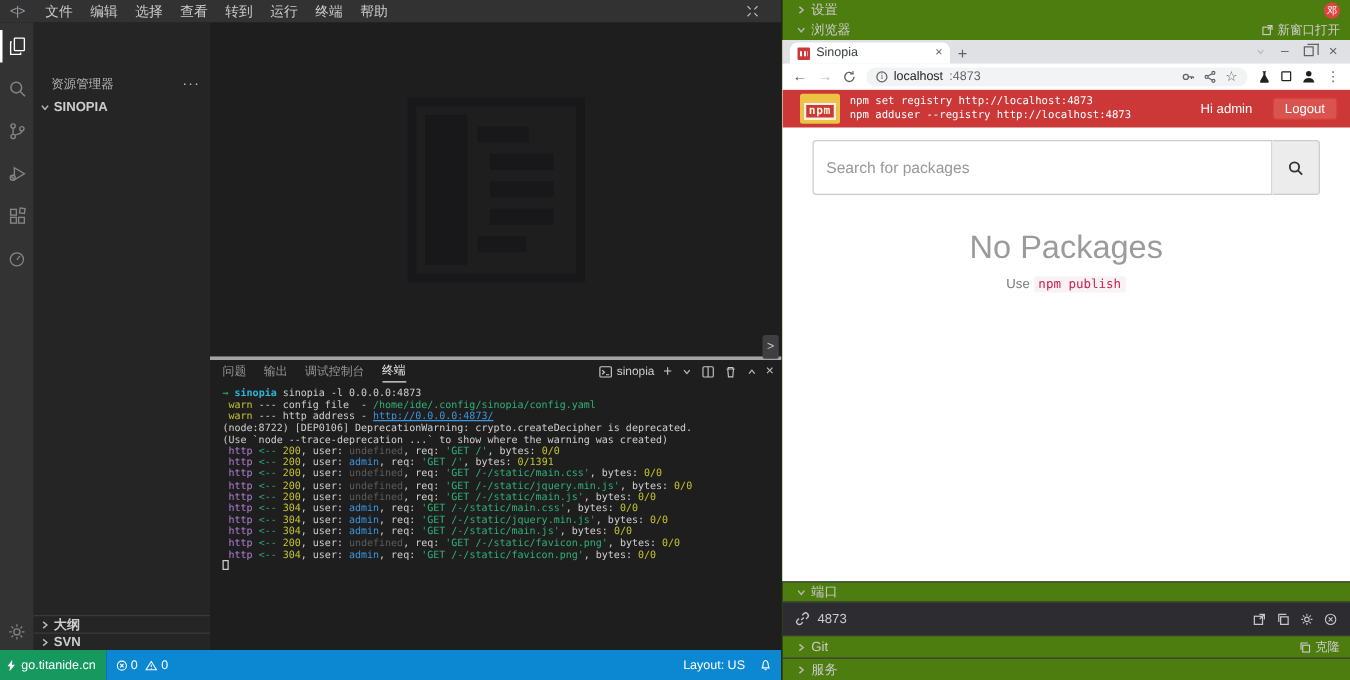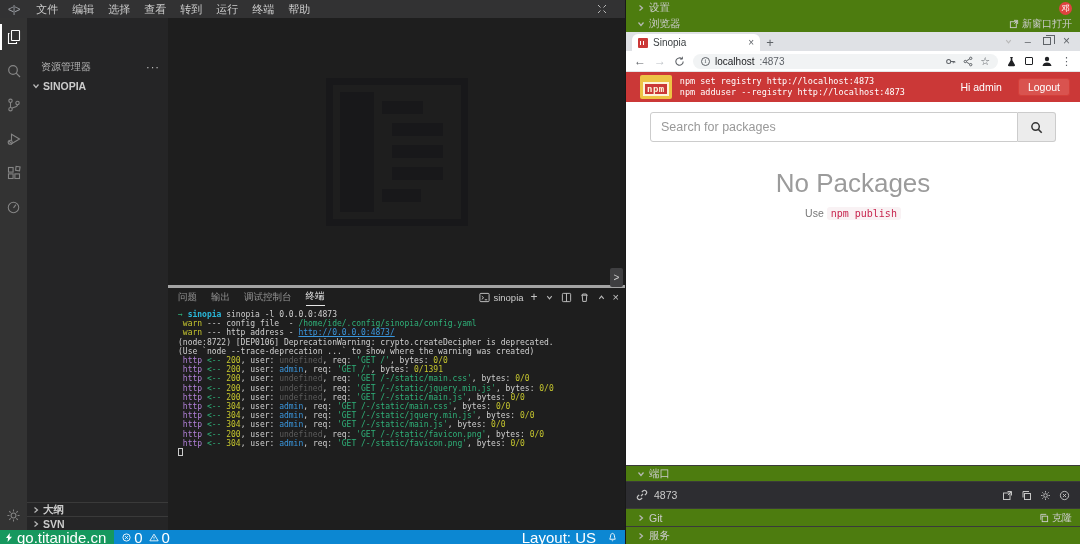--- a/index.html
+++ b/index.html
@@ -62,21 +62,21 @@
   .term-actions { display:flex; align-items:center; gap:7px; color:#c5c5c5; }
   .term-inst { display:flex; align-items:center; gap:3px; font-size:9.5px; color:#cccccc; }
   .term-body { flex:1; padding:4px 0 0 10px; font-family:"DejaVu Sans Mono",monospace;
     font-size:8px; line-height:9.2px; overflow:hidden; }
   .tline { white-space:pre; color:#cfcfcf; }
   .c-mag { color:#b180d7; } .c-grn { color:#2fb179; } .c-yel { color:#c5c52e; }
   .c-blu { color:#3a96dd; text-decoration:underline; } .c-blu2 { color:#3a96dd; }
   .c-cyn { color:#29b8db; font-weight:bold; } .c-wht { color:#cfcfcf; } .c-dim { color:#5c5c5c; }
   .cursor { display:inline-block; width:5px; height:8px; border:1px solid #cccccc; }
 
-  .statusbar { height:14px; display:flex; align-items:stretch; font-size:15px; color:#ffffff; flex:0 0 auto; }
+  .statusbar { height:24px; display:flex; align-items:stretch; font-size:10px; color:#ffffff; flex:0 0 auto; }
   .sb-remote { background:#16985e; display:flex; align-items:center; gap:4px; padding:0 8px 0 5px; }
   .sb-main { flex:1; background:#0c87d2; display:flex; align-items:center; padding:0 8px; gap:4px; }
   .sb-main .sp { flex:1; }
   .sb-item { display:flex; align-items:center; gap:3px; }
 
   
   .right { width:455px; height:544px; background:#4d7c0f; border-left:1px solid #191919;
     display:flex; flex-direction:column; }
   .panel-row { height:16px; display:flex; align-items:center; gap:3px; padding:0 8px 0 10px;
     font-size:10.5px; color:#cccccc; flex:0 0 auto; }
@@ -123,21 +123,21 @@
   .npm-logo-inner { border:2px solid #fdf3d9; background:#cb3837; color:#fdf3d9;
     font-family:"DejaVu Sans Mono",monospace; font-size:9px; font-weight:bold;
     padding:0 2px; letter-spacing:0.5px; }
   .npm-cmds { color:#ffffff; font-family:"DejaVu Sans Mono",monospace; font-size:8.5px;
     line-height:11px; white-space:pre; }
   .npm-header .sp { flex:1; }
   .hi-admin { color:#ffffff; font-size:10.5px; margin-right:8px; }
   .logout-btn { background:#d9534f; border:1px solid #d43f3a; color:#fff; font-size:10.5px;
     padding:2px 9px; border-radius:3px; }
 
-  .search-row { display:flex; margin:10px 24px 0 24px; height:30px; flex:0 0 auto; }
+  .search-row { display:flex; margin:10px 24px 0 24px; height:44px; flex:0 0 auto; }
   .search-input { flex:1; border:1px solid #cccccc; border-radius:3px 0 0 3px; padding:0 10px;
     font-size:12.5px; color:#333; outline:none; }
   .search-input::placeholder { color:#999; }
   .search-btn { width:38px; background:#ececec; border:1px solid #cccccc; border-left:none;
     border-radius:0 3px 3px 0; display:flex; align-items:center; justify-content:center; color:#333; }
 
   .empty-title { margin-top:26px; text-align:center; font-size:26px; color:#9b9b9b; }
   .empty-hint { margin-top:8px; text-align:center; font-size:10.5px; color:#777; }
   .code-chip { font-family:"DejaVu Sans Mono",monospace; color:#c7254e; background:#f9f2f4;
     padding:1px 4px; border-radius:3px; font-size:10px; }

